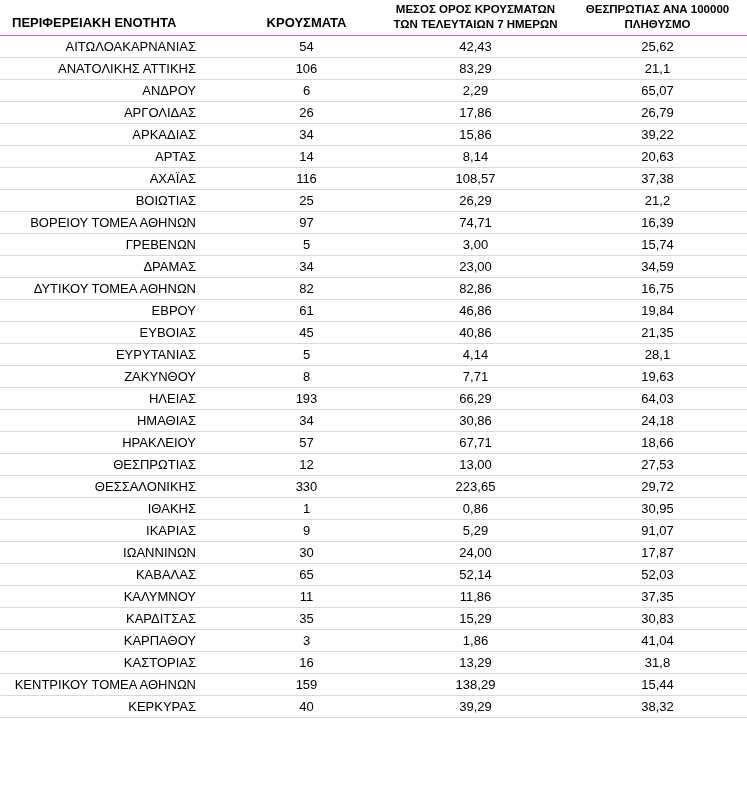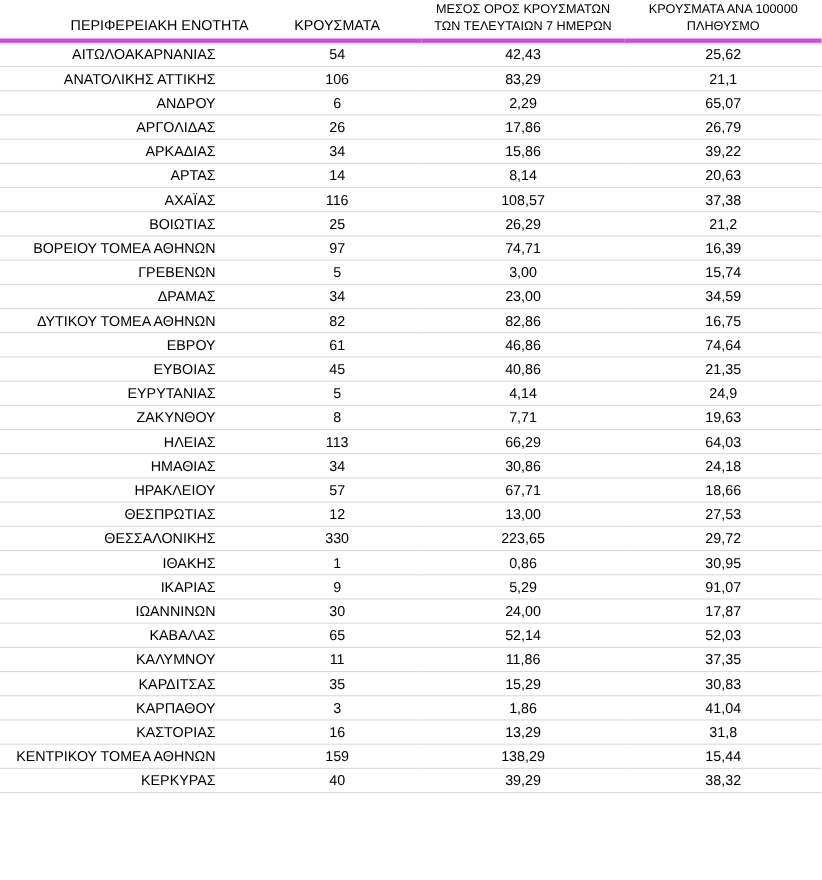--- a/index.html
+++ b/index.html
@@ -24,29 +24,29 @@
     width: 747px;
     border-collapse: collapse;
     table-layout: fixed;
   }
   table.data-table col.c0 { width: 230px; }
   table.data-table col.c1 { width: 153px; }
   table.data-table col.c2 { width: 185px; }
   table.data-table col.c3 { width: 179px; }
 
   thead th {
-    font-weight: normal;
+    font-weight: bold;
     font-size: 12.5px;
     vertical-align: bottom;
     padding: 2px 4px 4px 4px;
-    border-bottom: 4px solid #d946ef;
+    border-bottom: 1px solid #d946ef;
     line-height: 1.28;
   }
   thead th.h0 {
-    text-align: right;
+    text-align: left;
     padding-left: 12px;
     font-size: 13px;
   }
   thead th.h1 {
     text-align: center;
     font-size: 13px;
   }
   thead th.h2, thead th.h3 {
     text-align: center;
     font-size: 11.5px;
@@ -92,21 +92,21 @@
           <span class="hl">ΠΕΡΙΦΕΡΕΙΑΚΗ ΕΝΟΤΗΤΑ</span>
         </th>
         <th class="h1">
           <span class="hl">ΚΡΟΥΣΜΑΤΑ</span>
         </th>
         <th class="h2">
           <span class="hl">ΜΕΣΟΣ ΟΡΟΣ ΚΡΟΥΣΜΑΤΩΝ</span>
           <span class="hl">ΤΩΝ ΤΕΛΕΥΤΑΙΩΝ 7 ΗΜΕΡΩΝ</span>
         </th>
         <th class="h3">
-          <span class="hl">ΚΡΟΥΣΜΑΤΑ ΑΝΑ 100000</span>
+          <span class="hl">ΘΕΣΠΡΩΤΙΑΣ ΑΝΑ 100000</span>
           <span class="hl">ΠΛΗΘΥΣΜΟ</span>
         </th>
       </tr>
     </thead>
     <tbody>
         <tr>
           <td class="name">ΑΙΤΩΛΟΑΚΑΡΝΑΝΙΑΣ</td>
           <td class="num">54</td>
           <td class="num">42,43</td>
           <td class="num">25,62</td>
@@ -174,43 +174,43 @@
         <tr>
           <td class="name">ΔΥΤΙΚΟΥ ΤΟΜΕΑ ΑΘΗΝΩΝ</td>
           <td class="num">82</td>
           <td class="num">82,86</td>
           <td class="num">16,75</td>
         </tr>
         <tr>
           <td class="name">ΕΒΡΟΥ</td>
           <td class="num">61</td>
           <td class="num">46,86</td>
-          <td class="num">74,64</td>
+          <td class="num">19,84</td>
         </tr>
         <tr>
           <td class="name">ΕΥΒΟΙΑΣ</td>
           <td class="num">45</td>
           <td class="num">40,86</td>
           <td class="num">21,35</td>
         </tr>
         <tr>
           <td class="name">ΕΥΡΥΤΑΝΙΑΣ</td>
           <td class="num">5</td>
           <td class="num">4,14</td>
-          <td class="num">24,9</td>
+          <td class="num">28,1</td>
         </tr>
         <tr>
           <td class="name">ΖΑΚΥΝΘΟΥ</td>
           <td class="num">8</td>
           <td class="num">7,71</td>
           <td class="num">19,63</td>
         </tr>
         <tr>
           <td class="name">ΗΛΕΙΑΣ</td>
-          <td class="num">113</td>
+          <td class="num">193</td>
           <td class="num">66,29</td>
           <td class="num">64,03</td>
         </tr>
         <tr>
           <td class="name">ΗΜΑΘΙΑΣ</td>
           <td class="num">34</td>
           <td class="num">30,86</td>
           <td class="num">24,18</td>
         </tr>
         <tr>

